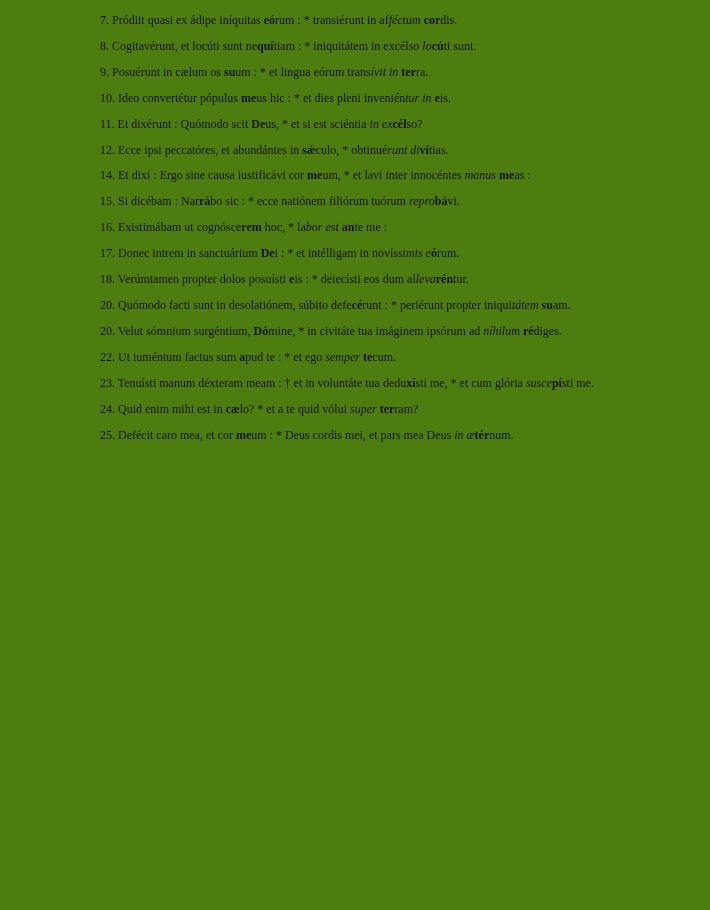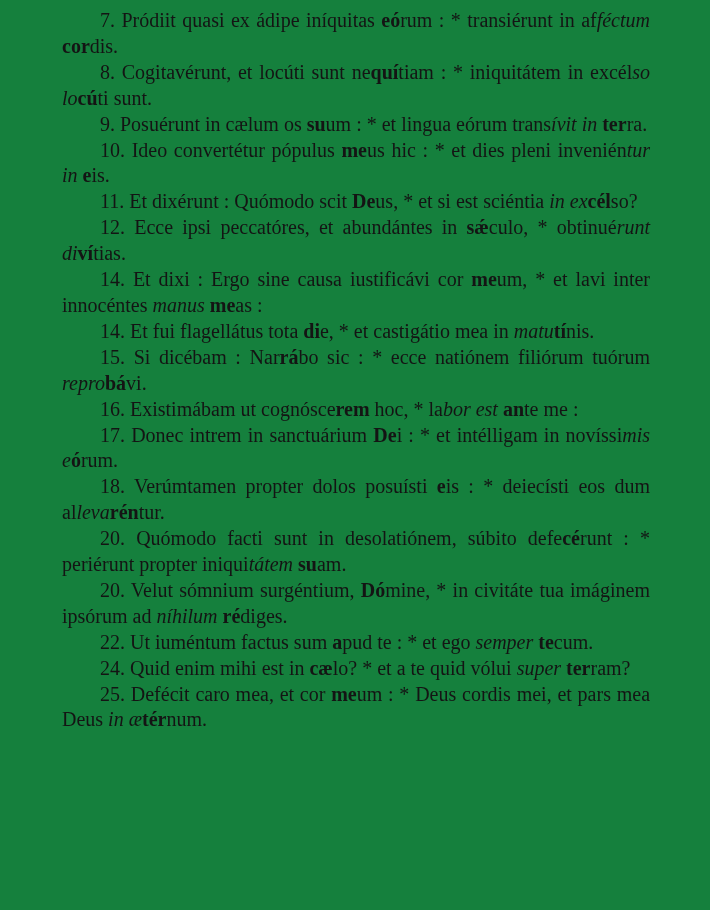--- a/index.html
+++ b/index.html
@@ -10,24 +10,24 @@
   body {
     width: 710px;
     height: 910px;
     overflow: hidden;
   }
   .page {
     box-sizing: border-box;
     width: 710px;
     height: 910px;
     padding: 8px 60px 0 62px;
-    background: #15803d;
+    background: #4d7c0f;
     color: #141414;
     font-family: "Liberation Serif", "DejaVu Serif", serif;
-    font-size: 20px;
+    font-size: 12px;
     line-height: 25.9px;
   }
   p.verse {
     margin: 0;
     text-align: justify;
     text-indent: 38px;
   }
   .vnum { font-style: normal; font-weight: normal; }
   .n { font-style: normal; font-weight: normal; }
   .b { font-weight: bold; font-style: normal; }
@@ -38,24 +38,24 @@
 
 <main class="page">
   <div id="verses">
       <p class="verse"><span class="vnum">7. </span><span class="n">Pródiit quasi ex ádipe iníquitas </span><span class="b">eó</span><span class="n">rum : * transiérunt in af</span><span class="i">féctum</span><span class="n"> </span><span class="b">cor</span><span class="n">dis.</span></p>
       <p class="verse"><span class="vnum">8. </span><span class="n">Cogitavérunt, et locúti sunt ne</span><span class="b">quí</span><span class="n">tiam : * iniquitátem in excél</span><span class="i">so lo</span><span class="b">cú</span><span class="n">ti sunt.</span></p>
       <p class="verse"><span class="vnum">9. </span><span class="n">Posuérunt in cælum os </span><span class="b">su</span><span class="n">um : * et lingua eórum trans</span><span class="i">ívit in</span><span class="n"> </span><span class="b">ter</span><span class="n">ra.</span></p>
       <p class="verse"><span class="vnum">10. </span><span class="n">Ideo convertétur pópulus </span><span class="b">me</span><span class="n">us hic : * et dies pleni invenién</span><span class="i">tur in</span><span class="n"> </span><span class="b">e</span><span class="n">is.</span></p>
       <p class="verse"><span class="vnum">11. </span><span class="n">Et dixérunt : Quómodo scit </span><span class="b">De</span><span class="n">us, * et si est sciéntia </span><span class="i">in ex</span><span class="b">cél</span><span class="n">so?</span></p>
       <p class="verse"><span class="vnum">12. </span><span class="n">Ecce ipsi peccatóres, et abundántes in </span><span class="b">sǽ</span><span class="n">culo, * obtinué</span><span class="i">runt di</span><span class="b">ví</span><span class="n">tias.</span></p>
       <p class="verse"><span class="vnum">14. </span><span class="n">Et dixi : Ergo sine causa iustificávi cor </span><span class="b">me</span><span class="n">um, * et lavi inter innocéntes </span><span class="i">manus</span><span class="n"> </span><span class="b">me</span><span class="n">as :</span></p>
-      <p class="verse"><span class="vnum">14. </span><span class="n">Et fui flagellátus tota </span><span class="b">di</span><span class="n">e, * et castigátio mea in </span><span class="i">matu</span><span class="b">tí</span><span class="n">nis.</span></p>
       <p class="verse"><span class="vnum">15. </span><span class="n">Si dicébam : Nar</span><span class="b">rá</span><span class="n">bo sic : * ecce natiónem filiórum tuórum </span><span class="i">repro</span><span class="b">bá</span><span class="n">vi.</span></p>
       <p class="verse"><span class="vnum">16. </span><span class="n">Existimábam ut cognósce</span><span class="b">rem</span><span class="n"> hoc, * la</span><span class="i">bor est</span><span class="n"> </span><span class="b">an</span><span class="n">te me :</span></p>
       <p class="verse"><span class="vnum">17. </span><span class="n">Donec intrem in sanctuárium </span><span class="b">De</span><span class="n">i : * et intélligam in novíssi</span><span class="i">mis e</span><span class="b">ó</span><span class="n">rum.</span></p>
       <p class="verse"><span class="vnum">18. </span><span class="n">Verúmtamen propter dolos posuísti </span><span class="b">e</span><span class="n">is : * deiecísti eos dum al</span><span class="i">leva</span><span class="b">rén</span><span class="n">tur.</span></p>
       <p class="verse"><span class="vnum">20. </span><span class="n">Quómodo facti sunt in desolatiónem, súbito defe</span><span class="b">cé</span><span class="n">runt : * periérunt propter iniqui</span><span class="i">tátem</span><span class="n"> </span><span class="b">su</span><span class="n">am.</span></p>
       <p class="verse"><span class="vnum">20. </span><span class="n">Velut sómnium surgéntium, </span><span class="b">Dó</span><span class="n">mine, * in civitáte tua imáginem ipsórum ad </span><span class="i">níhilum</span><span class="n"> </span><span class="b">ré</span><span class="n">diges.</span></p>
       <p class="verse"><span class="vnum">22. </span><span class="n">Ut iuméntum factus sum </span><span class="b">a</span><span class="n">pud te : * et ego </span><span class="i">semper</span><span class="n"> </span><span class="b">te</span><span class="n">cum.</span></p>
+      <p class="verse"><span class="vnum">23. </span><span class="n">Tenuísti manum déxteram meam : † et in voluntáte tua dedu</span><span class="b">xí</span><span class="n">sti me, * et cum glória </span><span class="i">susce</span><span class="b">pí</span><span class="n">sti me.</span></p>
       <p class="verse"><span class="vnum">24. </span><span class="n">Quid enim mihi est in </span><span class="b">cæ</span><span class="n">lo? * et a te quid vólui </span><span class="i">super</span><span class="n"> </span><span class="b">ter</span><span class="n">ram?</span></p>
       <p class="verse"><span class="vnum">25. </span><span class="n">Defécit caro mea, et cor </span><span class="b">me</span><span class="n">um : * Deus cordis mei, et pars mea Deus </span><span class="i">in æ</span><span class="b">tér</span><span class="n">num.</span></p>
     </div>
 </main>
 
 </body></html>

